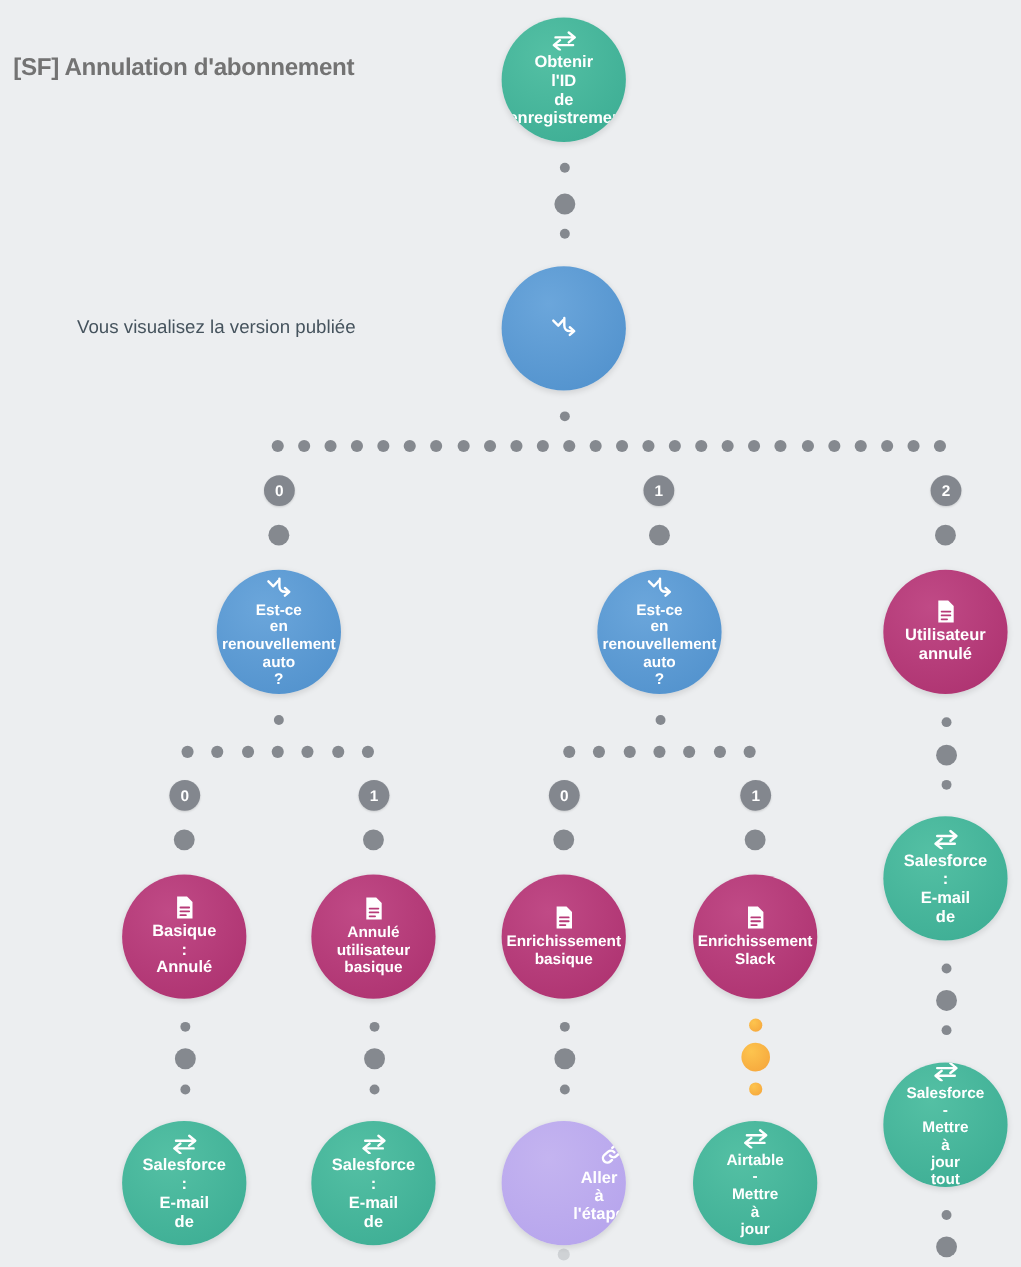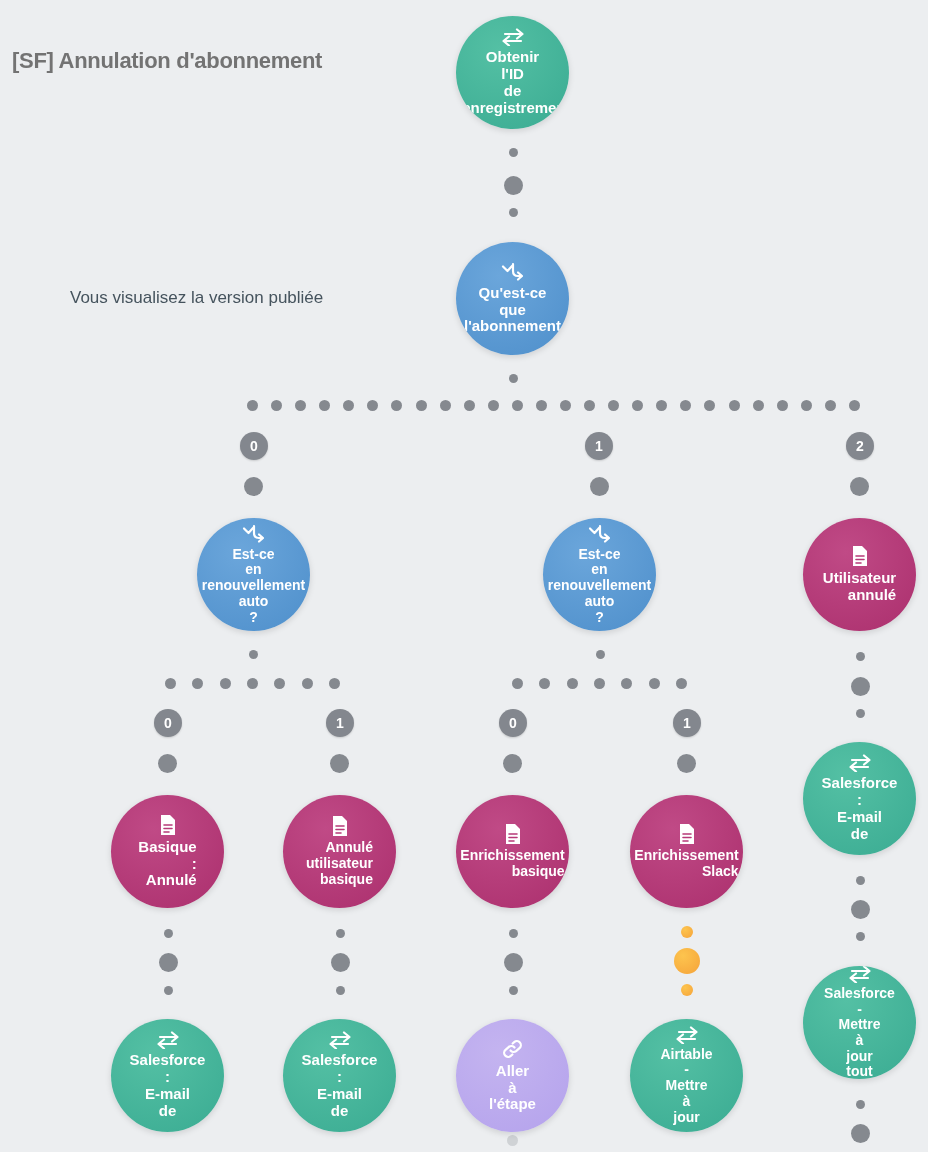--- a/index.html
+++ b/index.html
@@ -43,22 +43,22 @@
     overflow: hidden;
   }
   .node .node-icon { display: block; margin-bottom: 3px; line-height: 0; }
   .node .node-label {
     font-size: 15px; font-weight: 600; line-height: 1.12;
     padding: 0 1px; white-space: nowrap;
   }
   .node.small .node-label { font-size: 14px; }
   .node.teal    { background: radial-gradient(circle at 38% 30%, #54c0a4 0%, #3aab92 100%); }
   .node.blue    { background: radial-gradient(circle at 38% 30%, #6ba6db 0%, #4e8fcb 100%); }
-  .node.magenta { background: radial-gradient(circle at 38% 30%, #c04a86 0%, #ab2f6d 100%); text-align: right; }
-  .node.purple  { background: radial-gradient(circle at 38% 30%, #c4b4f0 0%, #b4a2ec 100%); }
+  .node.magenta { background: radial-gradient(circle at 38% 30%, #c04a86 0%, #ab2f6d 100%); }
+  .node.purple  { background: radial-gradient(circle at 38% 30%, #c4b4f0 0%, #b4a2ec 100%); align-items: flex-end; }
 
   
   .dot { position: absolute; border-radius: 50%; background: #85898f; }
   .dot.sm { width: 9px; height: 9px; }
   .dot.lg { width: 19px; height: 19px; }
   .dot.tiny { width: 11px; height: 11px; }
   .dot.amber { background: radial-gradient(circle at 35% 30%, #fdc44e 0%, #f5a33a 100%); }
   .dot.amber.lg { width: 26px; height: 26px; }
   .dot.amber.sm { width: 12px; height: 12px; }
   .dot.pale { background: #cfd2d5; }
@@ -204,25 +204,20 @@
   </div>
 
   <div class="node blue" style="left:456px; top:242px; width:113px; height:113px;">
     <span class="node-icon">
       <svg width="24" height="20" viewBox="0 0 24 20">
           <path d="M12 2v7c0 3 2 5 5 5h3" stroke="#fff" stroke-width="2.2" fill="none" stroke-linecap="round"></path>
           <path d="M17 10.5l4 3.5-4 3.5" stroke="#fff" stroke-width="2.2" fill="none" stroke-linecap="round" stroke-linejoin="round"></path>
           <path d="M11 4L6.5 9 2 4.5" stroke="#fff" stroke-width="2.2" fill="none" stroke-linecap="round" stroke-linejoin="round"></path>
         </svg>
     </span>
-    <span class="node-label">
-        <span style="display:block">Qu'est-ce</span>
-        <span style="display:block">que</span>
-        <span style="display:block">l'abonnement</span>
-      </span>
   </div>
 
   <div class="node blue small" style="left:197px; top:518px; width:113px; height:113px;">
     <span class="node-icon">
       <svg width="24" height="20" viewBox="0 0 24 20">
           <path d="M12 2v7c0 3 2 5 5 5h3" stroke="#fff" stroke-width="2.2" fill="none" stroke-linecap="round"></path>
           <path d="M17 10.5l4 3.5-4 3.5" stroke="#fff" stroke-width="2.2" fill="none" stroke-linecap="round" stroke-linejoin="round"></path>
           <path d="M11 4L6.5 9 2 4.5" stroke="#fff" stroke-width="2.2" fill="none" stroke-linecap="round" stroke-linejoin="round"></path>
         </svg>
     </span>

